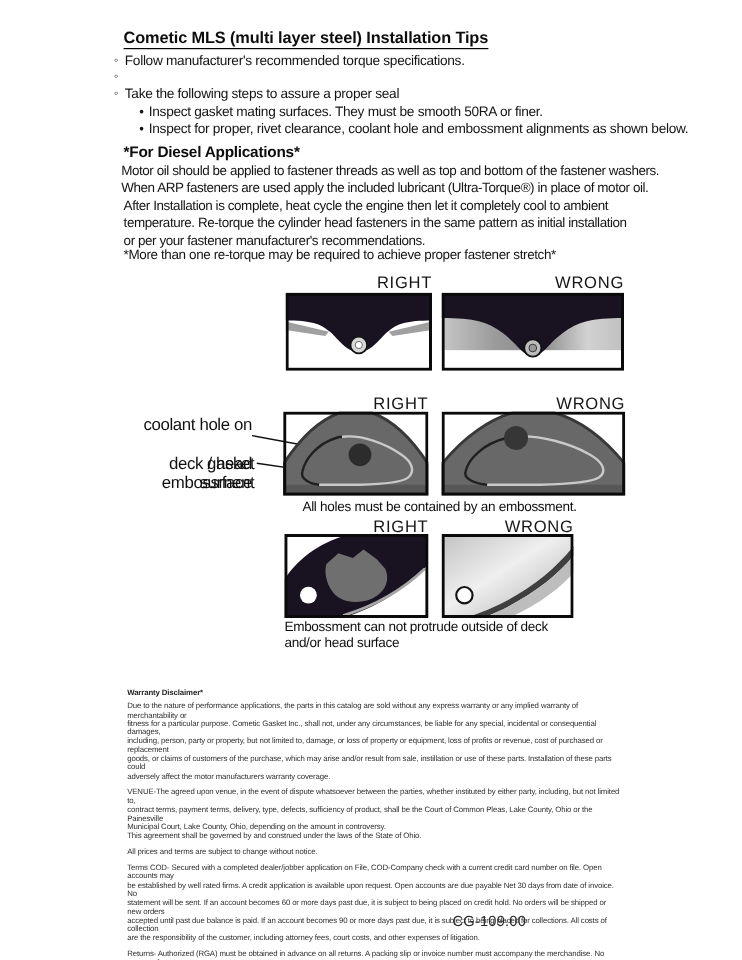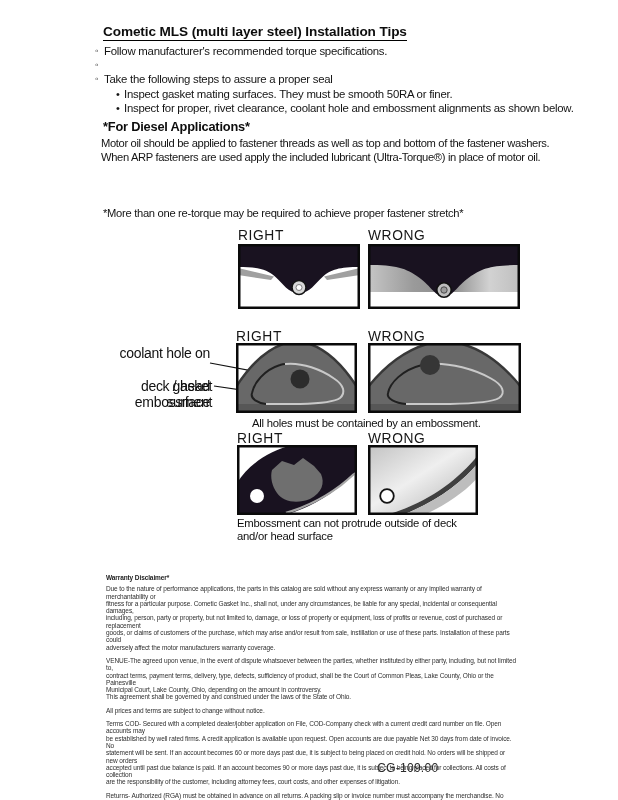--- a/index.html
+++ b/index.html
@@ -11,21 +11,21 @@
   .bullets{left:95px;top:44px;font-size:11.4px;line-height:14.2px;letter-spacing:-0.25px;color:#141414;}
   .b-row{display:flex;align-items:flex-start;}
   .b-row .mk{width:9px;flex:0 0 9px;font-size:10px;line-height:14.2px;}
   .b-row.indent{margin-left:21px;}
   .b-row.indent .mk{width:8px;flex:0 0 8px;font-size:11px;}
   .h2{left:103px;top:119px;font-size:12.8px;font-weight:bold;letter-spacing:-0.2px;color:#0d0d0d;}
   .para{white-space:pre-line;font-size:11.2px;line-height:14.4px;letter-spacing:-0.35px;color:#141414;}
   .p1{left:101px;top:136px;}
   .p2{left:103px;top:165px;}
   .note{left:103px;top:207px;font-size:11.2px;letter-spacing:-0.3px;color:#141414;}
-  .dlabel{font-size:13.8px;letter-spacing:0.6px;color:#161616;text-align:left;}
+  .dlabel{font-size:13.8px;letter-spacing:0.6px;color:#161616;text-align:right;}
   .panel{line-height:0;}
   .panel svg{display:block;}
   .cap{font-size:11.3px;letter-spacing:-0.25px;color:#0f0f0f;}
   .cap2{white-space:pre-line;line-height:13px;}
   .ptr{font-size:14px;letter-spacing:-0.3px;color:#111;text-align:right;}
   .fine{left:106px;top:574px;width:412px;font-size:6.5px;line-height:7.3px;
         letter-spacing:-0.1px;color:#2e2e2e;}
   .fine .fp{white-space:pre-line;margin:0 0 6px 0;}
   .fine .fh{font-weight:bold;margin-bottom:4px;color:#222;}
   .footer{left:377px;top:761px;font-size:12.2px;letter-spacing:0.2px;color:#2b2b2b;}
@@ -55,20 +55,23 @@
     </div>
     <div class="b-row indent">
       <span class="mk">•</span>
       <span>Inspect for proper, rivet clearance, coolant hole and embossment alignments as shown below.</span>
     </div>
   </div>
 
   <div class="abs h2">*For Diesel Applications*</div>
   <div class="abs para p1">Motor oil should be applied to fastener threads as well as top and bottom of the fastener washers.
 When ARP fasteners are used apply the included lubricant (Ultra-Torque®) in place of motor oil.</div>
+  <div class="abs para p2">After Installation is complete, heat cycle the engine then let it completely cool to ambient
+temperature. Re-torque the cylinder head fasteners in the same pattern as initial installation
+or per your fastener manufacturer's recommendations.</div>
   <div class="abs note">*More than one re-torque may be required to achieve proper fastener stretch*</div>
 
   <div class="abs dlabel" style="left:238px;top:228px;width:122px;">RIGHT</div>
   <div class="abs dlabel" style="left:368px;top:228px;width:152px;">WRONG</div>
 
   <div class="abs panel" style="left:238px;top:244px;">
     <svg width="122" height="65" viewBox="0 0 122 65">
       <path d="M0 24 L36 32.5 L33 36 L0 31 Z" fill="#a0a0a0"></path>
       <path d="M122 24 L86 32.5 L89 36 L122 31 Z" fill="#a0a0a0"></path>
       <path d="M0 0 H122 V23 C101 23 93 25.5 85 32.5 C77 39.5 72 49 61 49 C50 49 45 39.5 37 32.5 C29 25.5 21 23 0 23 Z" fill="#191220"></path>

